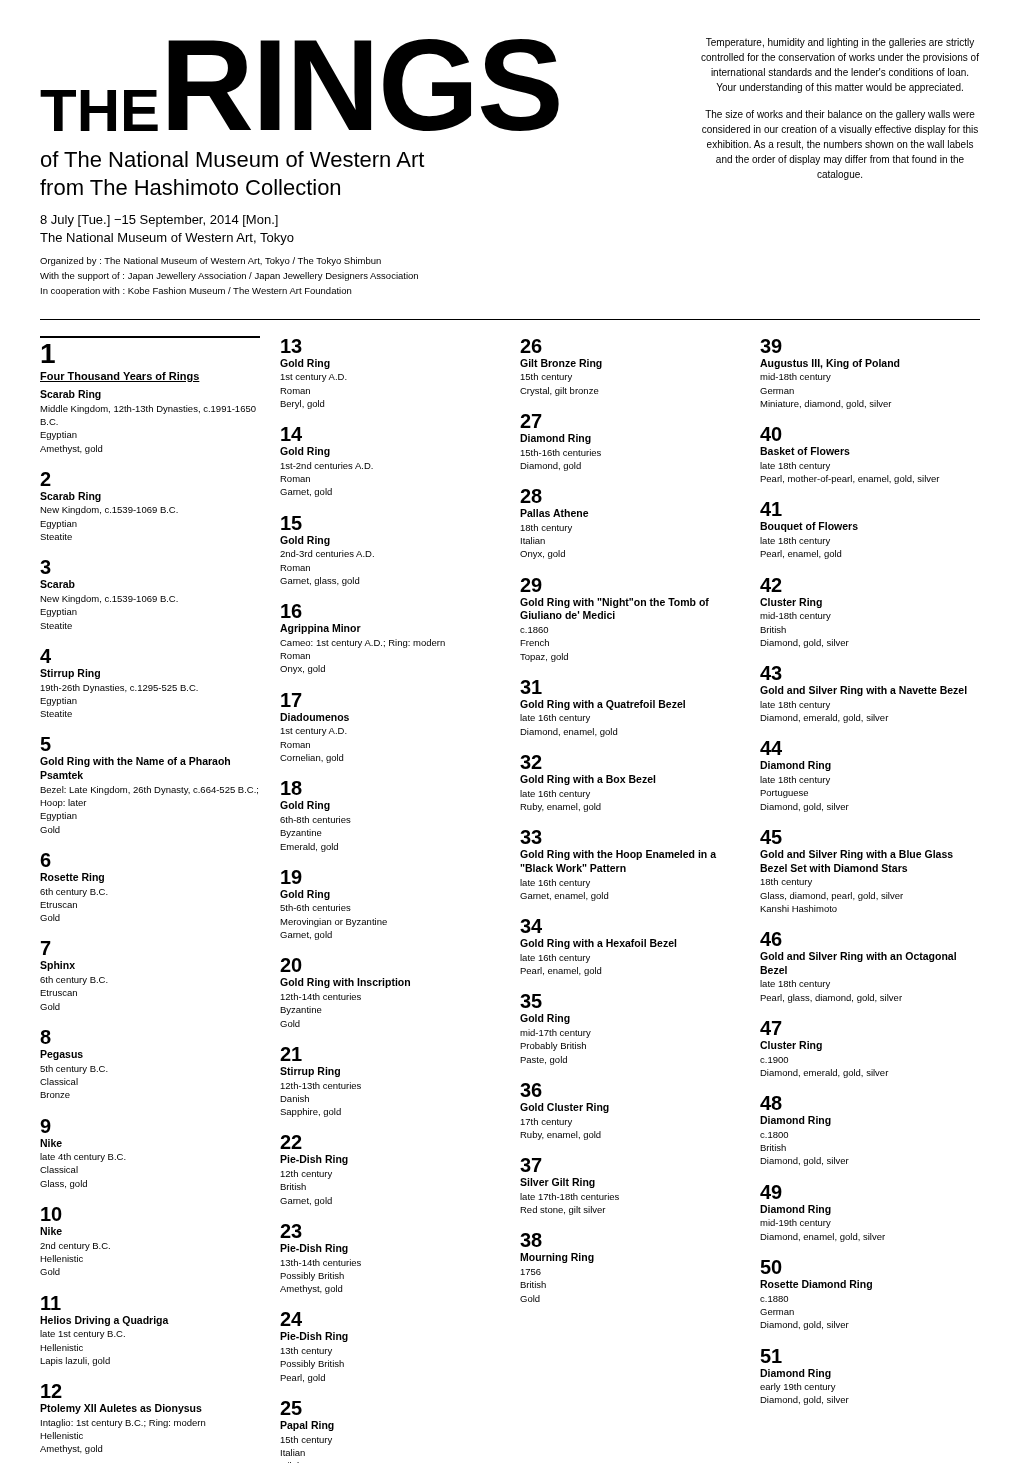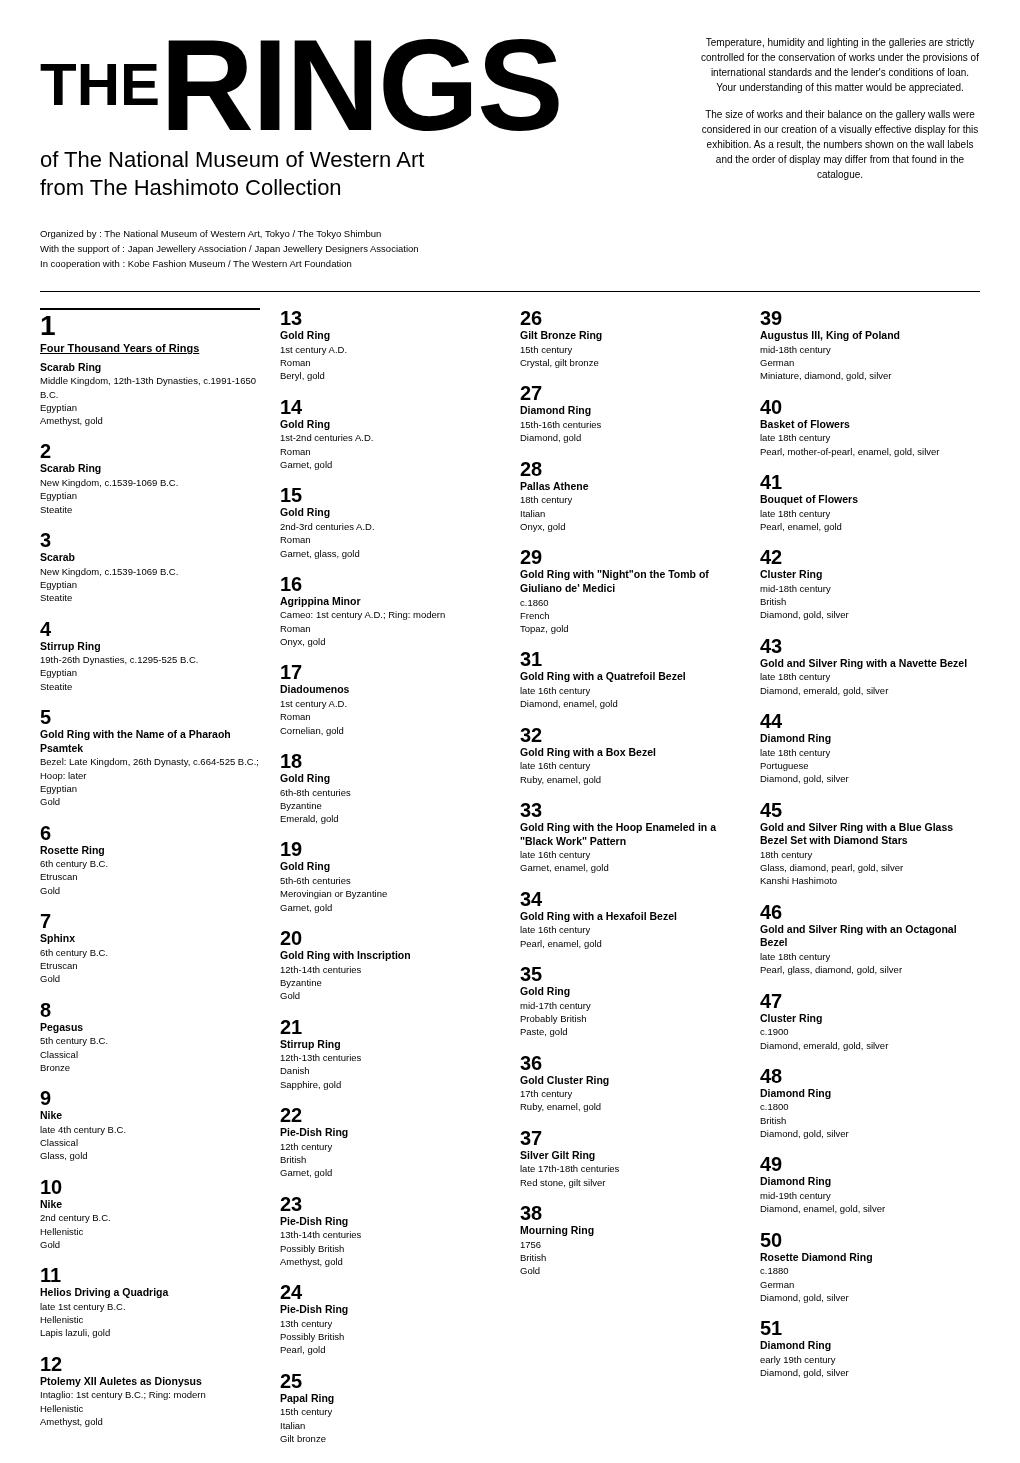--- a/index.html
+++ b/index.html
@@ -58,21 +58,21 @@
       font-size: 22px;
       font-weight: 400;
       line-height: 1.3;
     }
     .date-block {
       margin-top: 8px;
       font-size: 13px;
       font-weight: 400;
     }
     .org-block {
-      margin-top: 23px;
+      margin-top: 6px;
       font-size: 9.5px;
       line-height: 1.6;
       color: #000;
     }
     .divider {
       border: none;
       border-top: 1px solid #000;
       margin: 16px 0;
     }
     .catalog-grid {
@@ -120,28 +120,32 @@
     .col4 { }
   </style>
 </head>
 <body>
 
 <div class="page">
 
   <div class="header">
     <div class="header-left">
       <div class="title-block">
-        <div style="display:flex; align-items:center; line-height:1;">
+        <div style="display:flex; align-items:flex-end; line-height:1;">
           <span class="the-prefix">THE</span>
           <span class="big-title">RINGS</span>
         </div>
         <div class="subtitle-block">
           <h2>of The National Museum of Western Art</h2>
           <h2>from The Hashimoto Collection</h2>
         </div>
+        <div class="date-block">
+          <div>8 July [Tue.] −15 September, 2014 [Mon.]</div>
+          <div>The National Museum of Western Art, Tokyo</div>
+        </div>
         <div class="org-block">
           <div>Organized by : The National Museum of Western Art, Tokyo / The Tokyo Shimbun</div>
           <div>With the support of : Japan Jewellery Association / Japan Jewellery Designers Association</div>
           <div>In cooperation with : Kobe Fashion Museum / The Western Art Foundation</div>
         </div>
       </div>
     </div>
     <div class="header-right">
       <p style="margin-bottom:12px;">Temperature, humidity and lighting in the galleries are strictly controlled for the conservation of works under the provisions of international standards and the lender's conditions of loan. Your understanding of this matter would be appreciated.</p>
       <p>The size of works and their balance on the gallery walls were considered in our creation of a visually effective display for this exhibition. As a result, the numbers shown on the wall labels and the order of display may differ from that found in the catalogue.</p>

